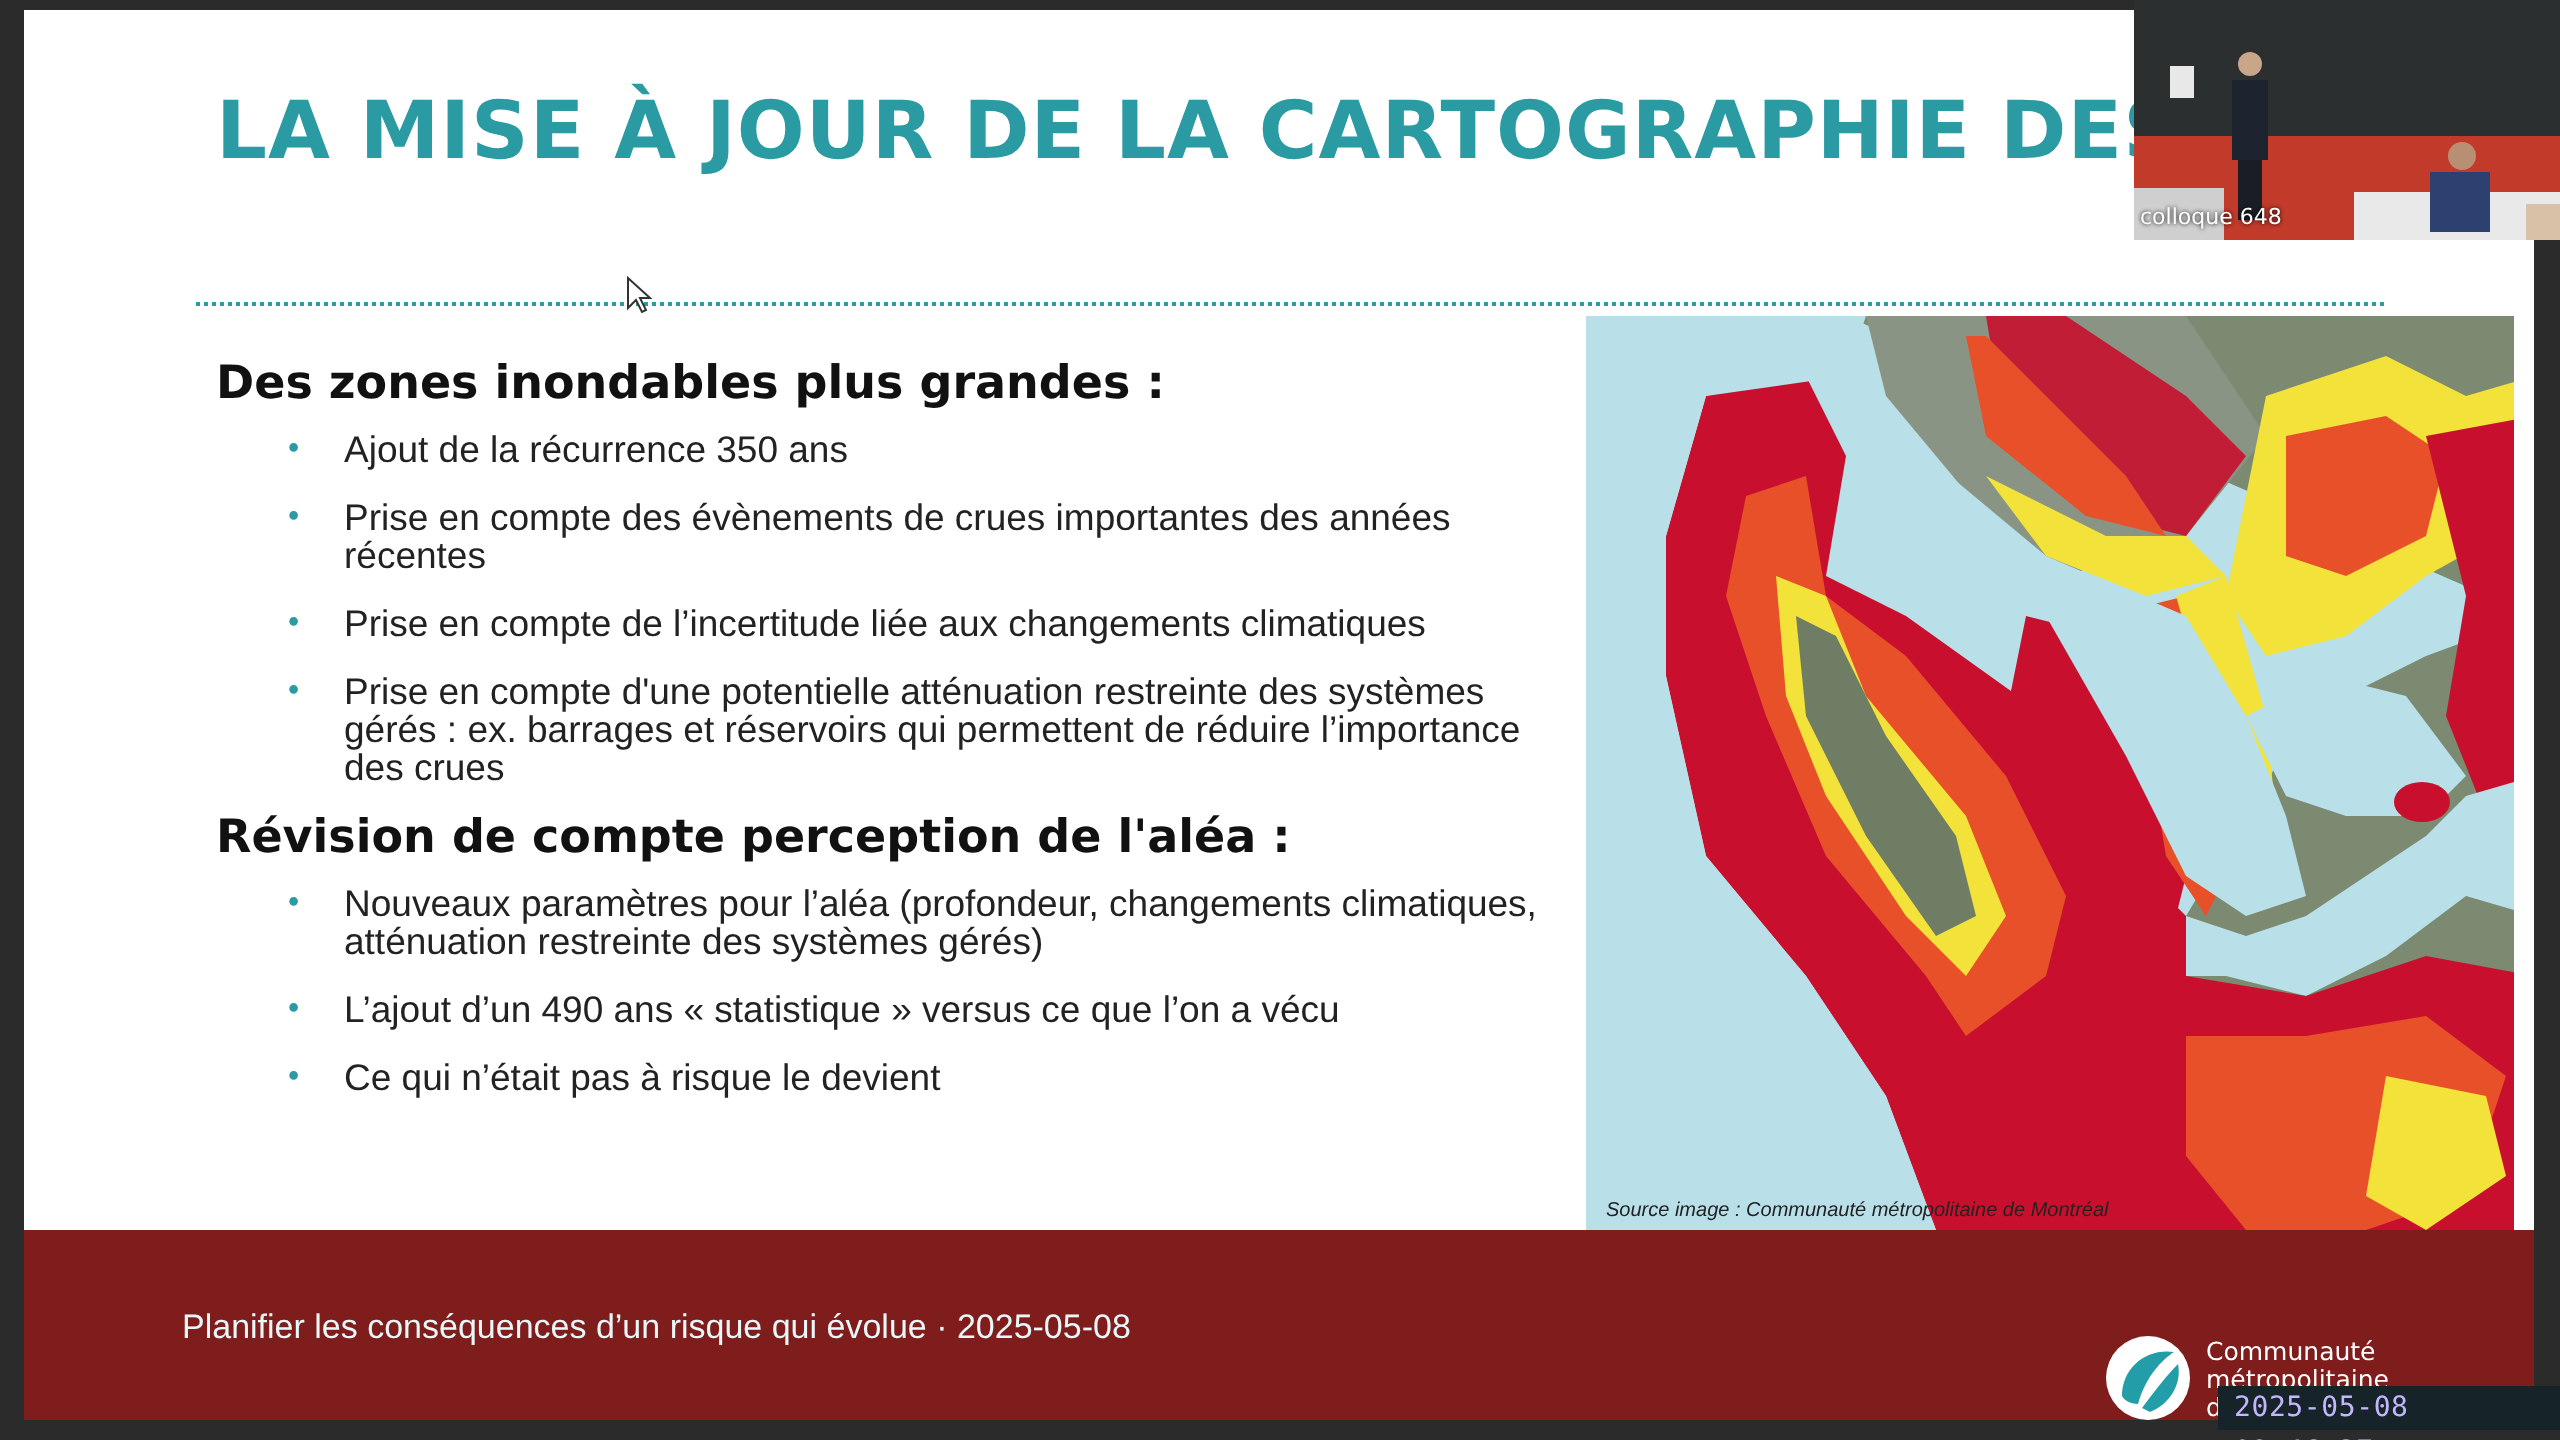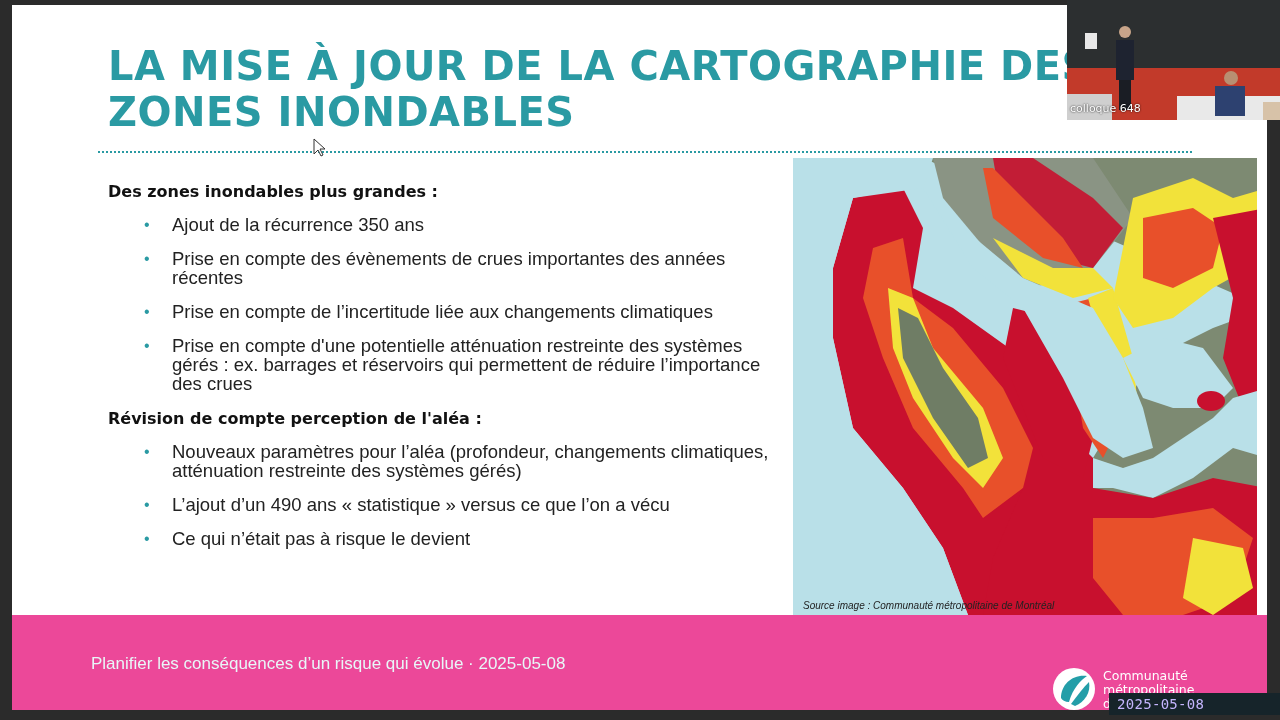--- a/index.html
+++ b/index.html
@@ -6,50 +6,49 @@
   html, body { width: 1280px; height: 720px; overflow: hidden; background: #2b2b2b; }
   body { position: relative; font-family: "Liberation Sans", sans-serif; }
 
   .slide { position: absolute; left: 12px; top: 5px; width: 1255px; height: 705px; background: #ffffff; overflow: hidden; }
 
   .title { position: absolute; left: 96px; top: 38px; width: 1000px; color: #2a9aa3; font-family: "DejaVu Sans", sans-serif; font-weight: bold; font-size: 40px; line-height: 46px; letter-spacing: 0.5px; }
 
   .divider { position: absolute; left: 86px; top: 146px; width: 1094px; height: 0; border-top: 2px dotted #2a9aa3; }
 
   .content { position: absolute; left: 96px; top: 176px; width: 680px; color: #1a1a1a; }
-  .section-heading { font-family: "DejaVu Sans", sans-serif; font-weight: bold; font-size: 16px; line-height: 22px; margin-bottom: 12px; color: #111; }
+  .section-heading { font-family: "DejaVu Sans", sans-serif; font-weight: bold; font-size: 23px; line-height: 22px; margin-bottom: 12px; color: #111; }
   .section-heading.second { margin-top: 12px; }
   ul.bullets { list-style: none; margin-left: 36px; }
   ul.bullets li { position: relative; padding-left: 28px; font-size: 18.5px; line-height: 19px; margin-bottom: 15px; color: #222; }
   ul.bullets li .dot { position: absolute; left: 0; top: 0; color: #2a9aa3; font-size: 16px; }
 
   .map { position: absolute; left: 781px; top: 153px; width: 464px; height: 457px; background: #b9e0e8; overflow: hidden; }
   .map svg { position: absolute; left: 0; top: 0; }
   .map-caption { position: absolute; left: 10px; bottom: 4px; font-size: 10px; font-style: italic; color: #222; }
 
-  .footer { position: absolute; left: 0; top: 610px; width: 1255px; height: 95px; background: #ec4899; }
+  .footer { position: absolute; left: 0; top: 610px; width: 1255px; height: 95px; background: #7f1d1d; }
   .footer-text { position: absolute; left: 79px; top: 39px; color: #e8f7f8; font-size: 17px; }
   .logo { position: absolute; left: 1039px; top: 31px; width: 160px; height: 48px; margin-top: 20px; }
   .logo-mark { position: absolute; left: 0; top: 0; width: 46px; height: 46px; }
   .logo-text { position: absolute; left: 52px; top: 3px; color: #ffffff; font-size: 12.5px; line-height: 14px; font-family: "DejaVu Sans", sans-serif; }
 
   .webcam { position: absolute; left: 1067px; top: 0; width: 213px; height: 120px; background: #d946ef; overflow: hidden; }
   .webcam-label { position: absolute; left: 3px; bottom: 5px; color: #fff; font-size: 11px; font-family: "DejaVu Sans", sans-serif; text-shadow: 0 0 2px #000; }
 
   .timestamp { position: absolute; left: 1109px; top: 693px; height: 22px; padding: 0 8px; background: #16242a; color: #c4b5fd; font-family: "DejaVu Sans Mono", monospace; font-size: 14px; line-height: 22px; letter-spacing: 0.3px; }
 
   .cursor { position: absolute; left: 313px; top: 138px; }
 </style>
 </head>
 <body>
 
 <div class="slide">
   <div class="title">
     <div>LA MISE À JOUR DE LA CARTOGRAPHIE DES</div>
-    <div>ZONES INONDABLES</div>
   </div>
 
   <div class="divider"></div>
 
   <div class="content">
     <div class="section-heading">Des zones inondables plus grandes :</div>
     <ul class="bullets">
       <li><span class="dot">•</span><span>Ajout de la récurrence 350 ans</span></li>
       <li><span class="dot">•</span><span>Prise en compte des évènements de crues importantes des années récentes</span></li>
       <li><span class="dot">•</span><span>Prise en compte de l’incertitude liée aux changements climatiques</span></li>

